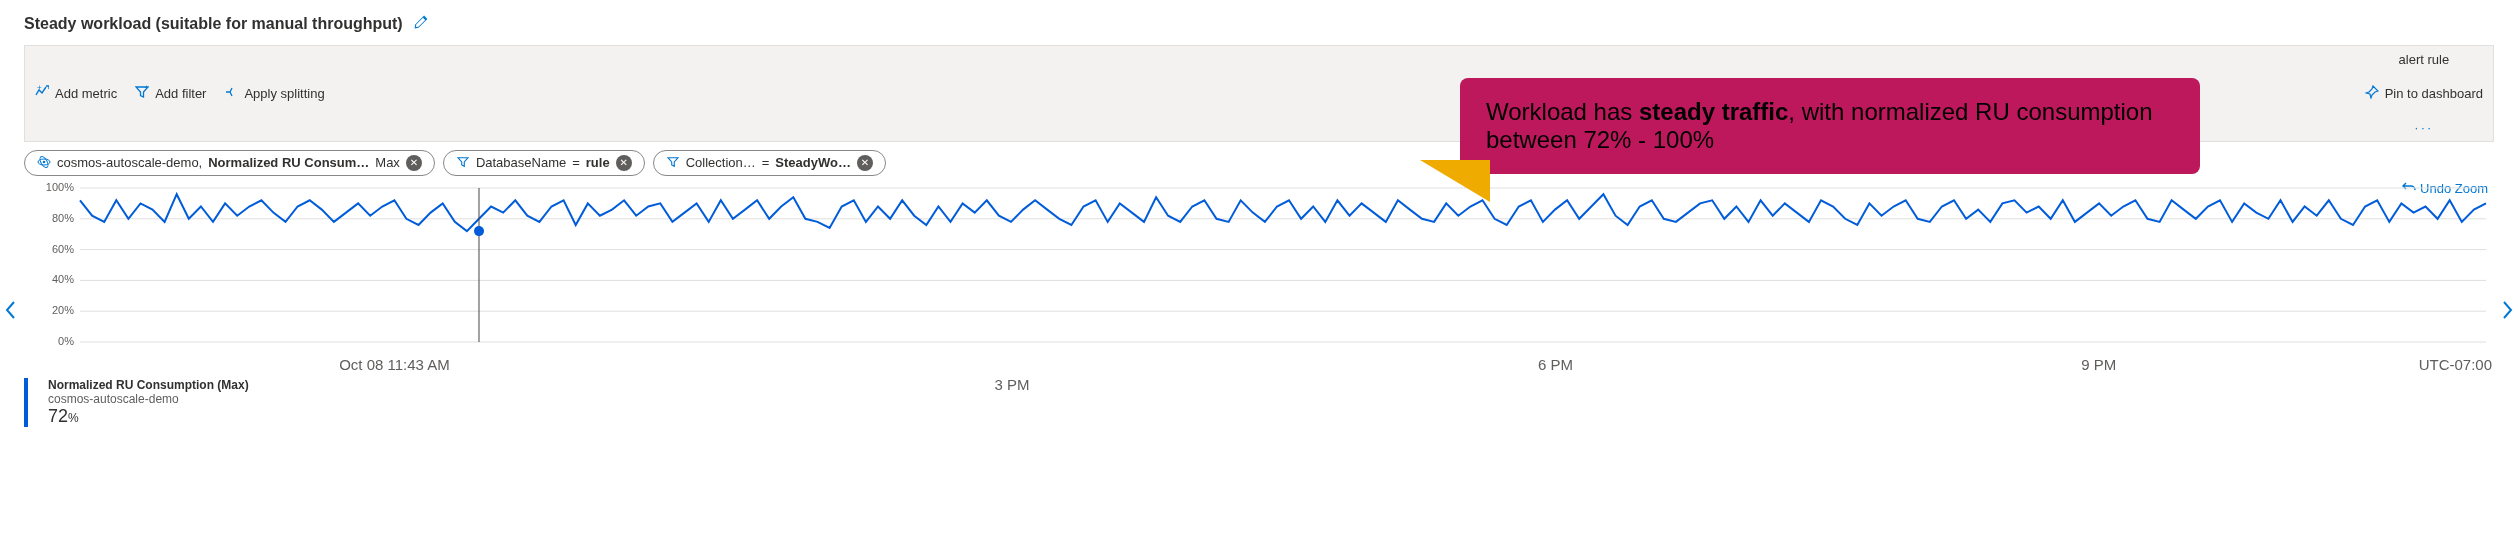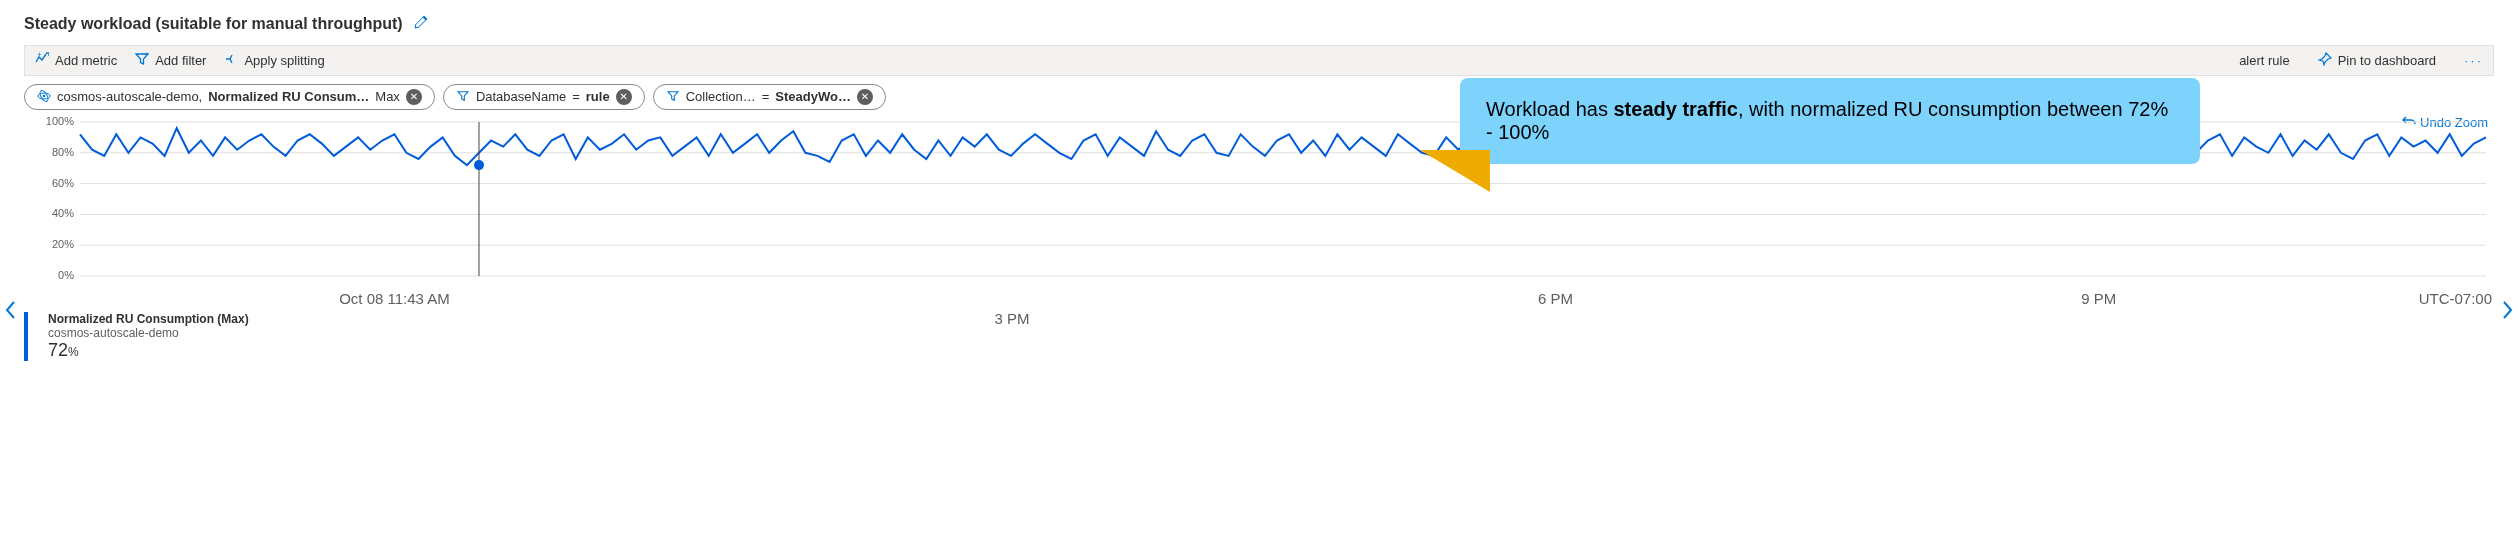--- a/index.html
+++ b/index.html
@@ -39,22 +39,23 @@
       gap: 18px;
       border: 1px solid #e1dfdd;
     }
     .toolbar .left {
       display: flex;
       gap: 18px;
     }
     .toolbar .right {
       margin-left: auto;
       display: flex;
-      gap: 28px;
-      align-items: center;
+      gap: 18px;
+      align-items: center;
+      flex-direction: column;
     }
     .tool-btn {
       display: inline-flex;
       align-items: center;
       gap: 6px;
       font-size: 13px;
       cursor: pointer;
       color: #323130;
     }
     .tool-btn .ic {
@@ -158,24 +159,24 @@
     }
     .legend .l1 { font-size: 12px; font-weight:600; }
     .legend .l2 { font-size: 12px; color: #605e5c; }
     .legend .val { font-size: 18px; font-weight:400; }
     .legend .unit { font-size: 12px; }
     .callout {
       position: absolute;
       top: 78px;
       left: 1460px;
       width: 740px;
-      background: #7dd3fc;
+      background: #be185d;
       border-radius: 8px;
       padding: 20px 26px;
-      font-size: 20px;
+      font-size: 24px;
       color: #000;
       z-index: 10;
     }
     .callout-tail {
       position: absolute;
       bottom: -28px;
       left: -40px;
       width: 0; height: 0;
       border-top: 42px solid #f0ab00;
       border-left: 70px solid transparent;

